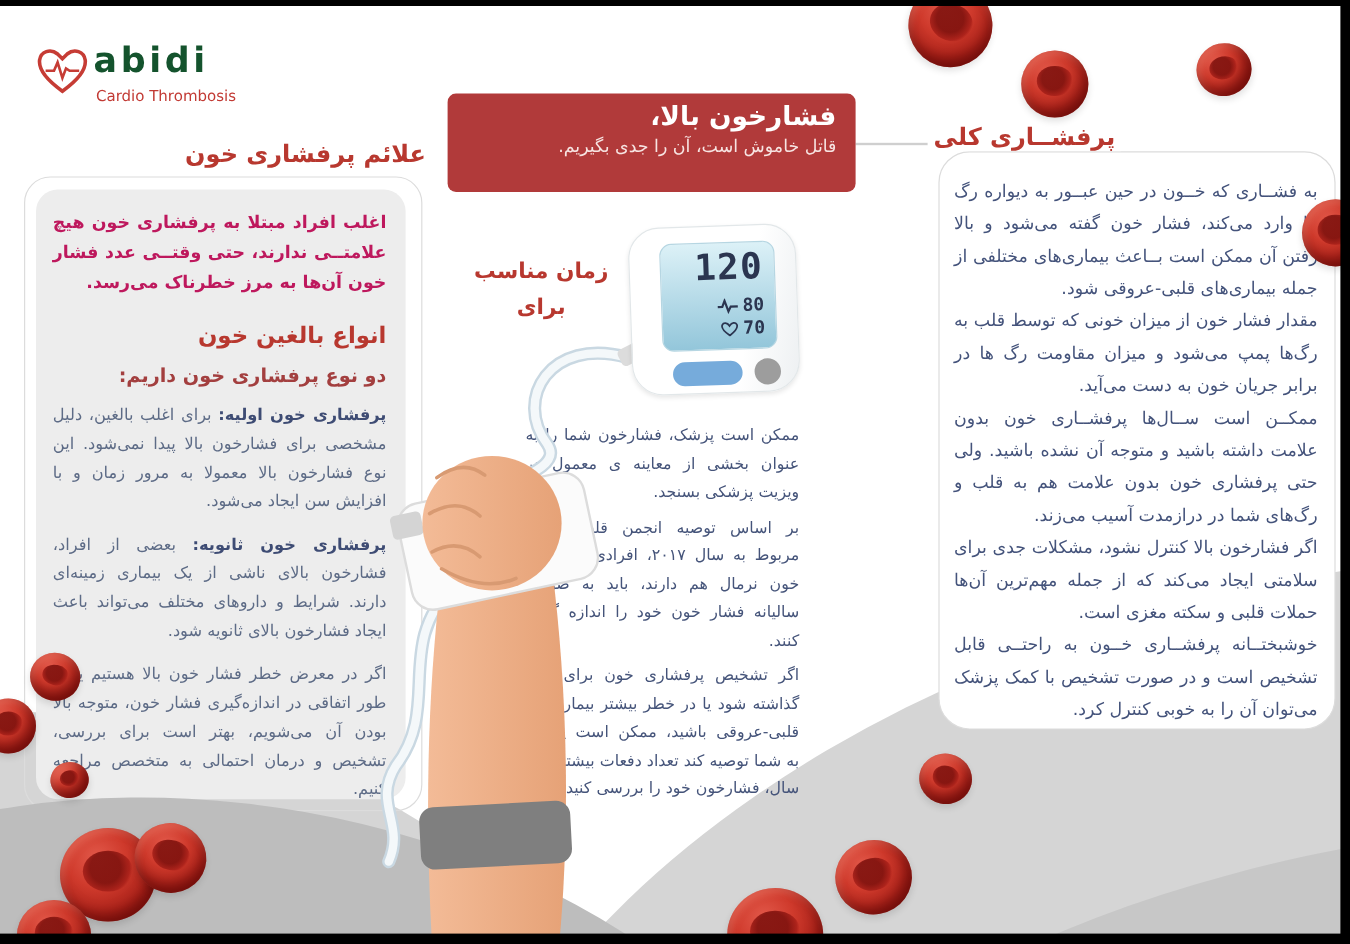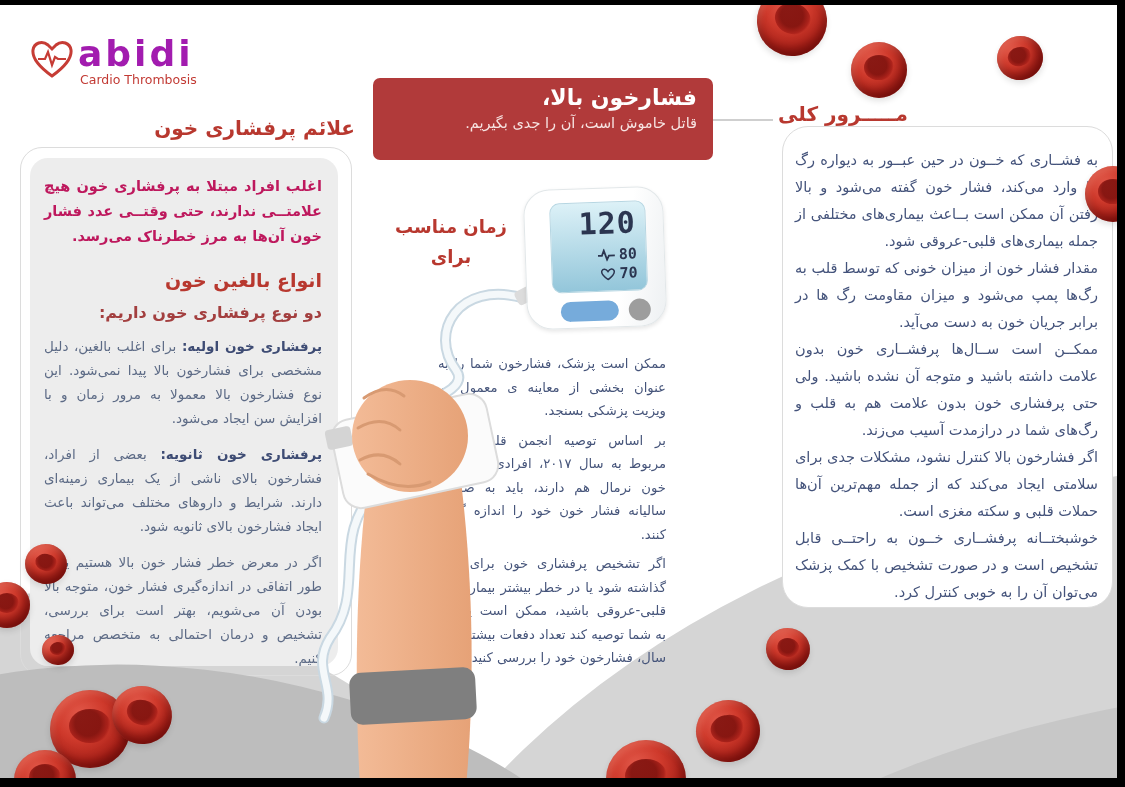--- a/index.html
+++ b/index.html
@@ -47,21 +47,21 @@
   #mon-screen{position:absolute;left:26px;top:14px;width:96px;height:90px;border-radius:10px;background:linear-gradient(180deg,#dcf1f7,#93c6da);border:1px solid #b6d6e2;box-sizing:border-box;}
   .seg{font-family:"DejaVu Sans Mono",monospace;font-weight:bold;color:#2b3550;}
   #mon-sys{position:absolute;right:9px;top:5px;font-size:30px;line-height:32px;letter-spacing:1px;}
   .mon-row{position:absolute;right:9px;display:flex;align-items:center;gap:4px;}
   .mon-row .seg{font-size:15px;line-height:16px;}
   #mon-dia{top:44px;} #mon-pul{top:63px;}
   #mon-btn1{position:absolute;left:34px;top:113px;width:58px;height:20px;border-radius:10px;background:#76abdb;}
   #mon-btn2{position:absolute;left:102px;top:112px;width:22px;height:22px;border-radius:50%;background:#9d9d9d;}
   #mon-nub{position:absolute;left:-11px;top:96px;width:26px;height:15px;background:#dcdcdc;border-radius:4px;transform:rotate(-25deg);}
   
-  #logo-brand{left:78px;top:33px;font-size:36px;font-weight:bold;color:#a21caf;letter-spacing:3px;}
+  #logo-brand{left:78px;top:33px;font-size:29px;font-weight:bold;color:#14532d;letter-spacing:3px;}
   #logo-sub{left:80px;top:72px;font-size:12.5px;color:#c23a34;}
   
   .frame{position:absolute;background:#000;}
 </style>
 </head>
 <body>
 
 <div class="hill" id="hillA"></div>
 <div class="hill" id="hillB"></div>
 <div class="hill" id="hillD"></div>
@@ -69,21 +69,21 @@
 <div class="abs" id="right-card">
   <div id="right-card-text" class="rtl jst">
     <div>به فشــاری که خــون در حین عبــور به دیواره رگ ها وارد می‌کند، فشار خون گفته می‌شود و بالا رفتن آن ممکن است بــاعث بیماری‌های مختلفی از جمله بیماری‌های قلبی-عروقی شود.</div>
     <div>مقدار فشار خون از میزان خونی که توسط قلب به رگ‌ها پمپ می‌شود و میزان مقاومت رگ ها در برابر جریان خون به دست می‌آید.</div>
     <div>ممکــن است ســال‌ها پرفشــاری خون بدون علامت داشته باشید و متوجه آن نشده باشید. ولی حتی پرفشاری خون بدون علامت هم به قلب و رگ‌های شما در درازمدت آسیب می‌زند.</div>
     <div>اگر فشارخون بالا کنترل نشود، مشکلات جدی برای سلامتی ایجاد می‌کند که از جمله مهم‌ترین آن‌ها حملات قلبی و سکته مغزی است.</div>
     <div>خوشبختــانه پرفشــاری خــون به راحتــی قابل تشخیص است و در صورت تشخیص با کمک پزشک می‌توان آن را به خوبی کنترل کرد.</div>
   </div>
 </div>
 <div class="head-line" style="left:713px;top:119px;width:66px;"></div>
-<div class="sec-head" style="left:773px;top:102px;">مـــــرور کلی</div>
+<div class="sec-head" style="left:773px;top:102px;">پرفشــاری کلی</div>
 
 <div class="abs" id="left-card"></div>
 <div class="abs" id="left-fill">
   <div class="rtl jst" id="sym-intro">اغلب افراد مبتلا به پرفشاری خون هیچ علامتــی ندارند، حتی وقتــی عدد فشار خون آن‌ها به مرز خطرناک می‌رسد.</div>
   <div class="rtl" id="types-heading">انواع بالغین خون</div>
   <div class="rtl" id="types-sub">دو نوع پرفشاری خون داریم:</div>
   <div class="rtl jst sym-p">
     <span class="plabel">پرفشاری خون اولیه:</span>
     <span>برای اغلب بالغین، دلیل مشخصی برای فشارخون بالا پیدا نمی‌شود. این نوع فشارخون بالا معمولا به مرور زمان و با افزایش سن ایجاد می‌شود.</span>
   </div>

